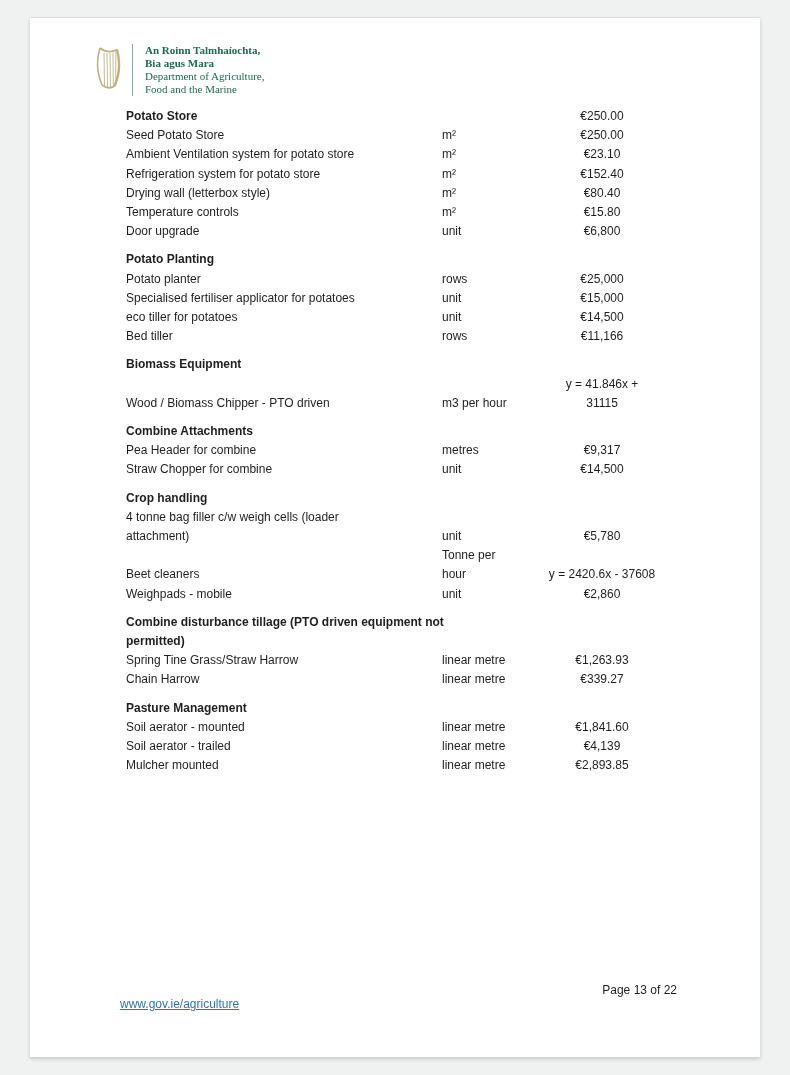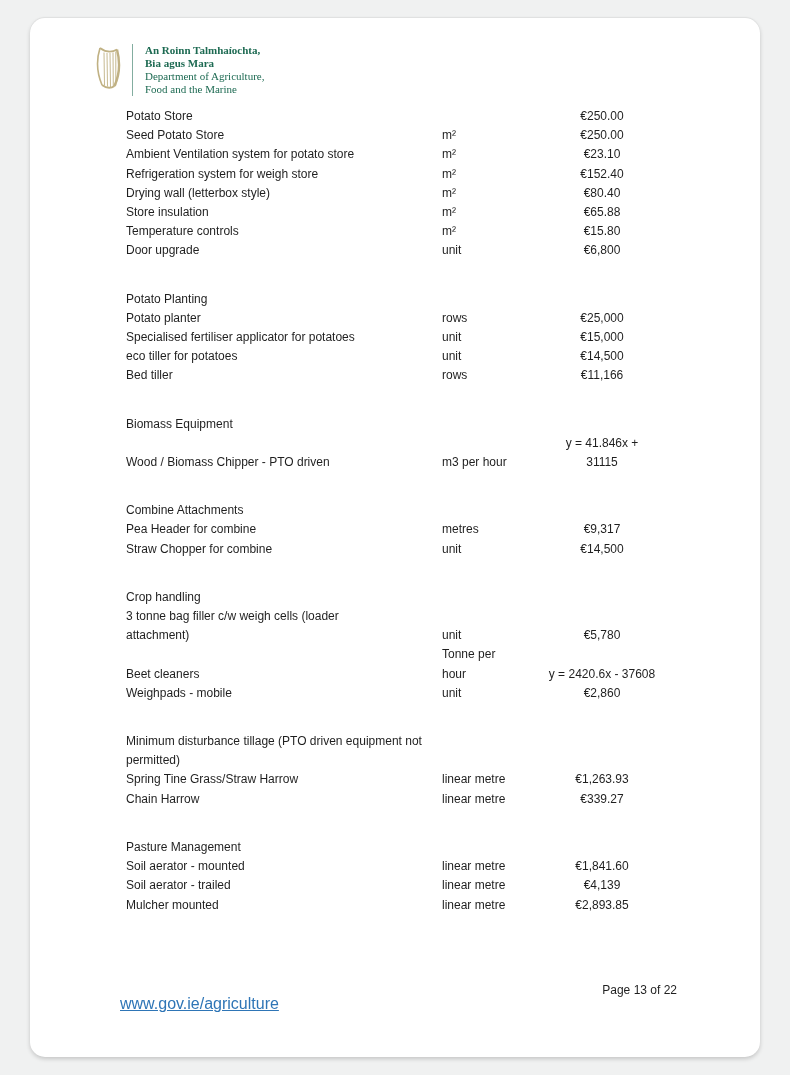--- a/index.html
+++ b/index.html
@@ -15,59 +15,58 @@
   body{
     width:790px;height:1075px;position:relative;overflow:hidden;
     background:var(--outer-bg);
     font-family:"Liberation Sans",sans-serif;
     color:var(--text);
   }
   .page{
     position:absolute;left:30px;top:18px;width:730px;height:1039px;
     background:var(--page-bg);
     box-shadow:0 2px 4px rgba(0,0,0,.18), 0 -1px 1px rgba(0,0,0,.05);
-    border-radius:15px;
   }
   
   .logo{
     position:absolute;left:64px;top:25px;
     display:flex;align-items:flex-start;
   }
   .harp{flex:0 0 auto;margin-top:2px}
   .logo-divider{
     width:1px;height:52px;background:rgba(29,106,82,.55);
     margin:1px 12px 0 10px;flex:0 0 auto;
   }
   .logo-text{
     font-family:"Liberation Serif","DejaVu Serif",serif;
     color:var(--teal);
     font-size:11px;line-height:13px;padding-top:1px;
   }
   .logo-text .ga{font-weight:bold}
   
   .table-area{position:absolute;left:96px;top:89px;width:560px}
   table.section{border-collapse:collapse;table-layout:fixed;width:536px}
-  table.section + table.section{margin-top:29px}
+  table.section + table.section{margin-top:9px}
   table.section td{
     padding:0;font-size:12px;line-height:19.2px;
     white-space:pre-line;vertical-align:bottom;color:var(--text);
     overflow:hidden;
   }
   td.c-name{vertical-align:middle}
   td.c-unit{vertical-align:bottom}
   td.c-price{text-align:center;vertical-align:bottom}
-  td.sec-title{font-weight:normal;vertical-align:middle}
+  td.sec-title{font-weight:bold;vertical-align:middle}
   
   .page-number{
     position:absolute;top:963px;right:83px;
     font-size:12px;line-height:19px;color:var(--text);text-align:right;
   }
   .footer-link{
     position:absolute;left:90px;top:978px;
-    font-size:16px;line-height:16px;
+    font-size:12px;line-height:16px;
     color:var(--link);cursor:pointer;
   }
 </style>
 </head>
 <body>
 
 <div class="page">
 
   <div class="logo">
     <svg class="harp" width="28" height="46" viewBox="0 0 28 46" fill="none">
@@ -107,33 +106,28 @@
             <td class="c-name">Seed Potato Store</td>
             <td class="c-unit">m²</td>
             <td class="c-price">€250.00</td>
           </tr>
           <tr>
             <td class="c-name">Ambient Ventilation system for potato store</td>
             <td class="c-unit">m²</td>
             <td class="c-price">€23.10</td>
           </tr>
           <tr>
-            <td class="c-name">Refrigeration system for weigh store</td>
+            <td class="c-name">Refrigeration system for potato store</td>
             <td class="c-unit">m²</td>
             <td class="c-price">€152.40</td>
           </tr>
           <tr>
             <td class="c-name">Drying wall (letterbox style)</td>
             <td class="c-unit">m²</td>
             <td class="c-price">€80.40</td>
-          </tr>
-          <tr>
-            <td class="c-name">Store insulation</td>
-            <td class="c-unit">m²</td>
-            <td class="c-price">€65.88</td>
           </tr>
           <tr>
             <td class="c-name">Temperature controls</td>
             <td class="c-unit">m²</td>
             <td class="c-price">€15.80</td>
           </tr>
           <tr>
             <td class="c-name">Door upgrade</td>
             <td class="c-unit">unit</td>
             <td class="c-price">€6,800</td>
@@ -220,21 +214,21 @@
           <col style="width: 316px;">
           <col style="width: 100px;">
           <col style="width: 120px;">
         </colgroup>
         <tbody>
           <tr>
             <td class="c-name sec-title" colspan="2">Crop handling</td>
             <td class="c-price"></td>
           </tr>
           <tr>
-            <td class="c-name">3 tonne bag filler c/w weigh cells (loader
+            <td class="c-name">4 tonne bag filler c/w weigh cells (loader
 attachment)</td>
             <td class="c-unit">unit</td>
             <td class="c-price">€5,780</td>
           </tr>
           <tr>
             <td class="c-name">Beet cleaners</td>
             <td class="c-unit">Tonne per
 hour</td>
             <td class="c-price">y = 2420.6x - 37608</td>
           </tr>
@@ -246,21 +240,21 @@
         </tbody>
       </table>
       <table class="section">
         <colgroup>
           <col style="width: 316px;">
           <col style="width: 100px;">
           <col style="width: 120px;">
         </colgroup>
         <tbody>
           <tr>
-            <td class="c-name sec-title" colspan="2">Minimum disturbance tillage (PTO driven equipment not
+            <td class="c-name sec-title" colspan="2">Combine disturbance tillage (PTO driven equipment not
 permitted)</td>
             <td class="c-price"></td>
           </tr>
           <tr>
             <td class="c-name">Spring Tine Grass/Straw Harrow</td>
             <td class="c-unit">linear metre</td>
             <td class="c-price">€1,263.93</td>
           </tr>
           <tr>
             <td class="c-name">Chain Harrow</td>

